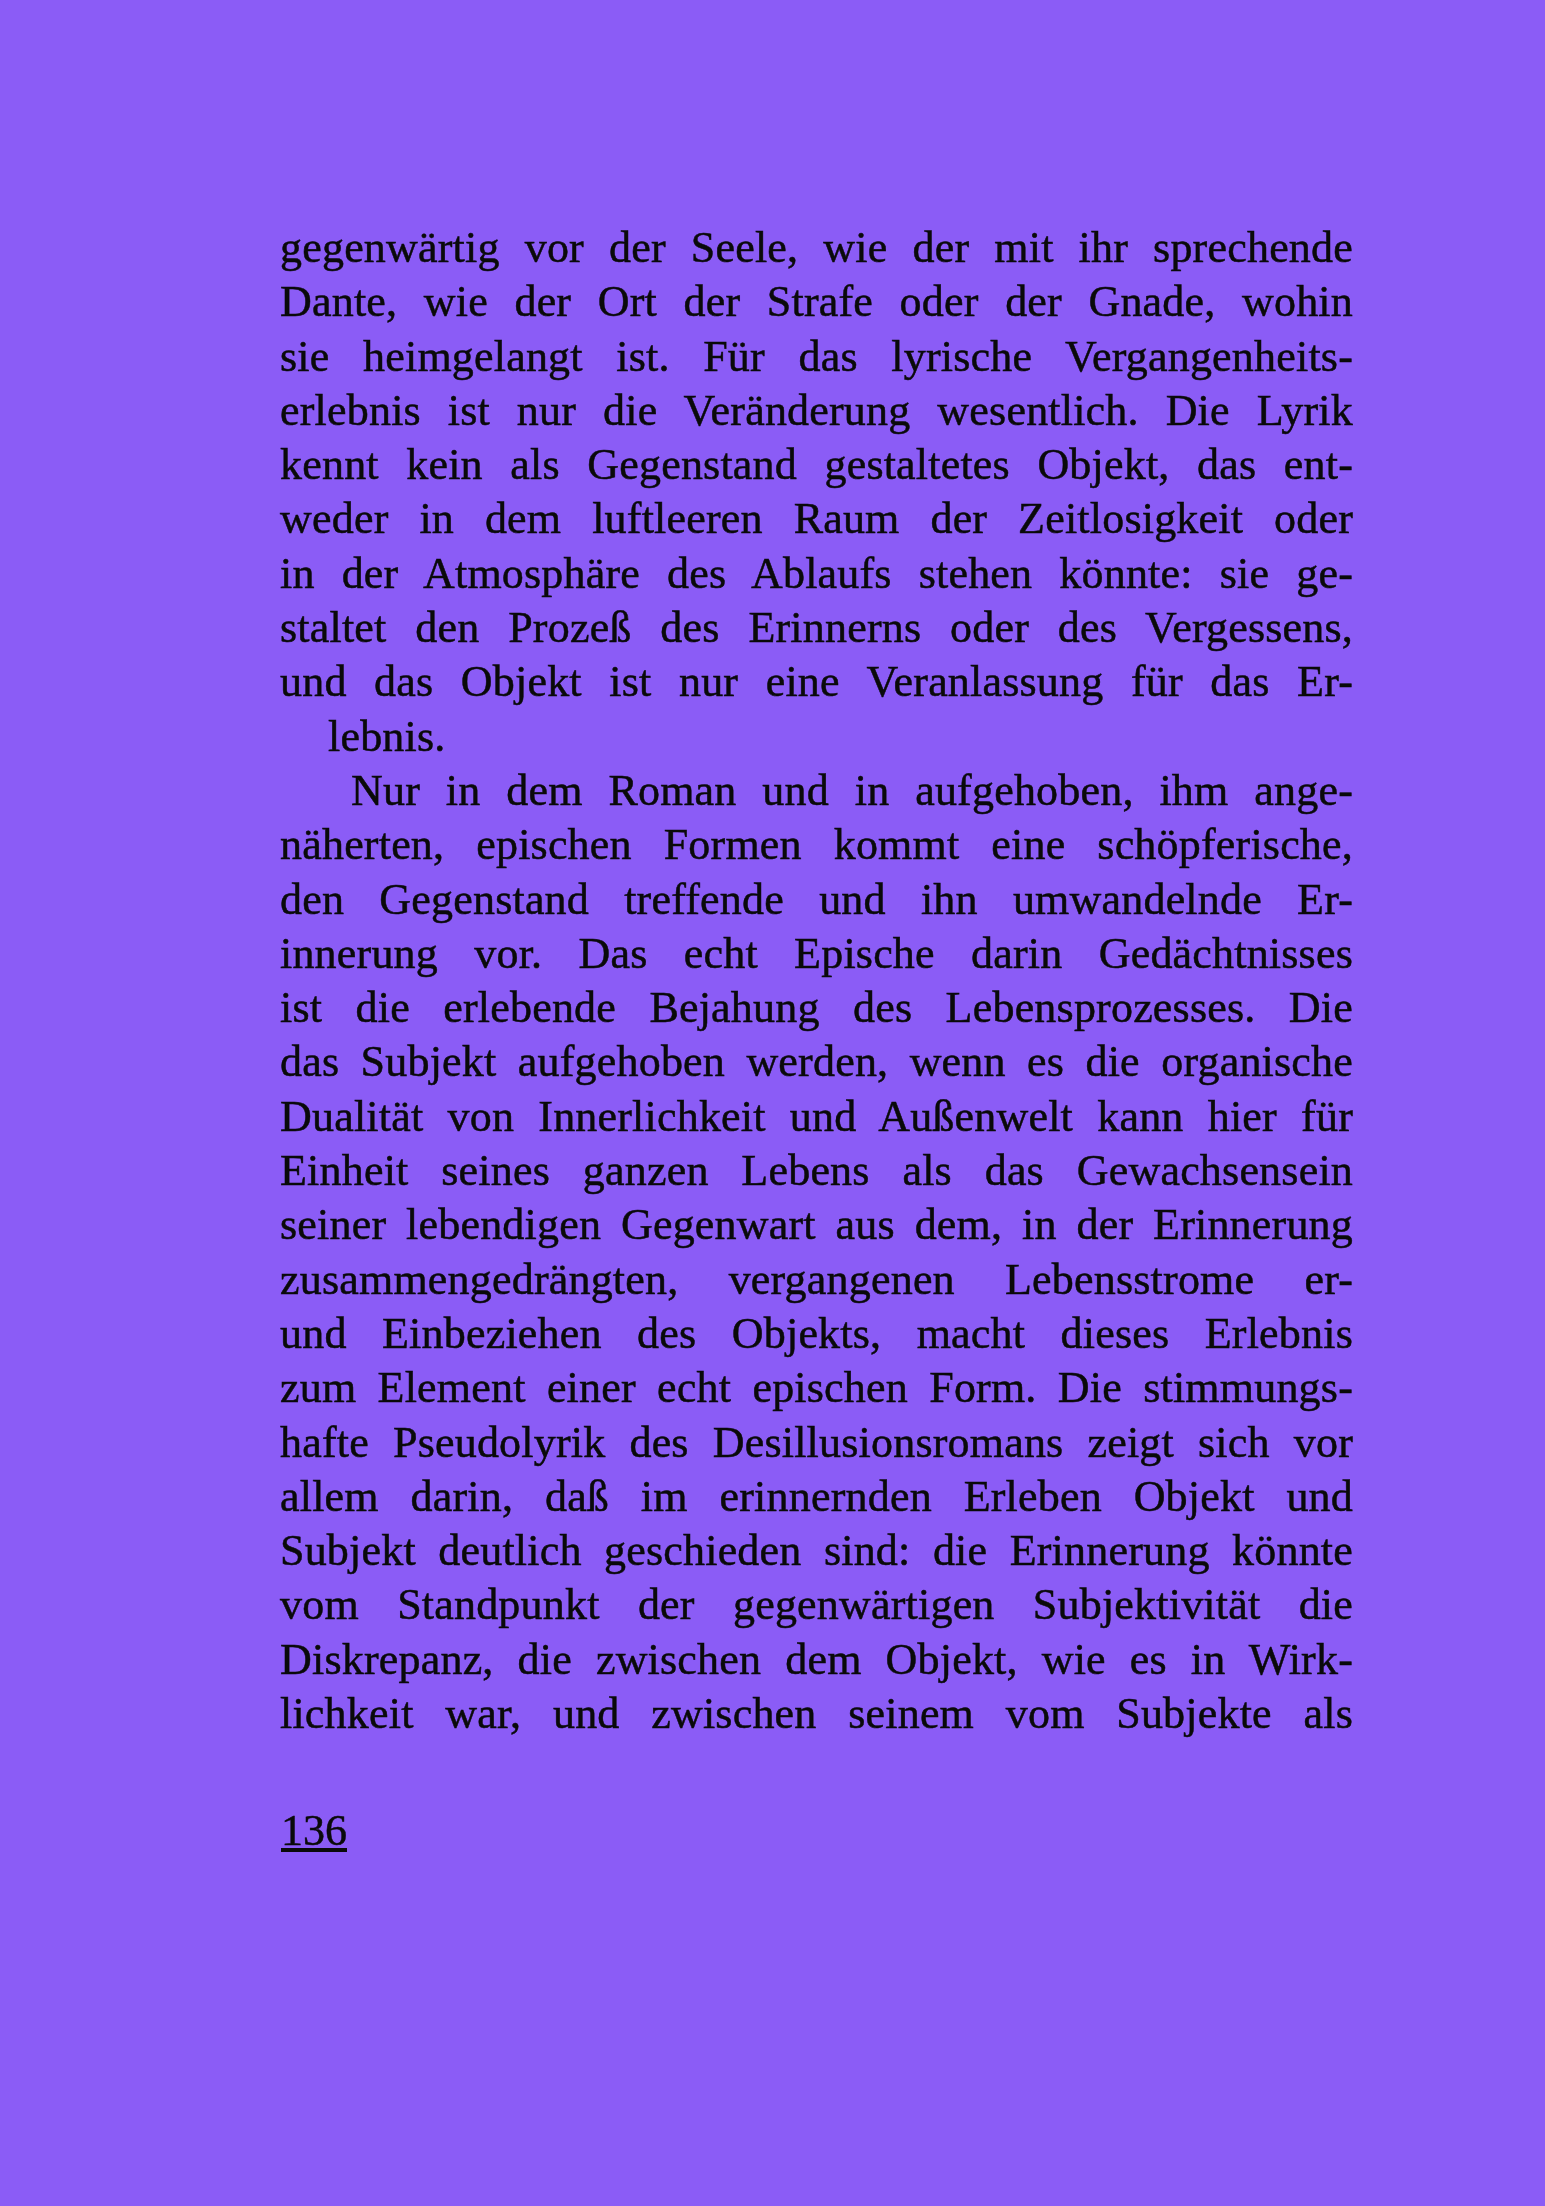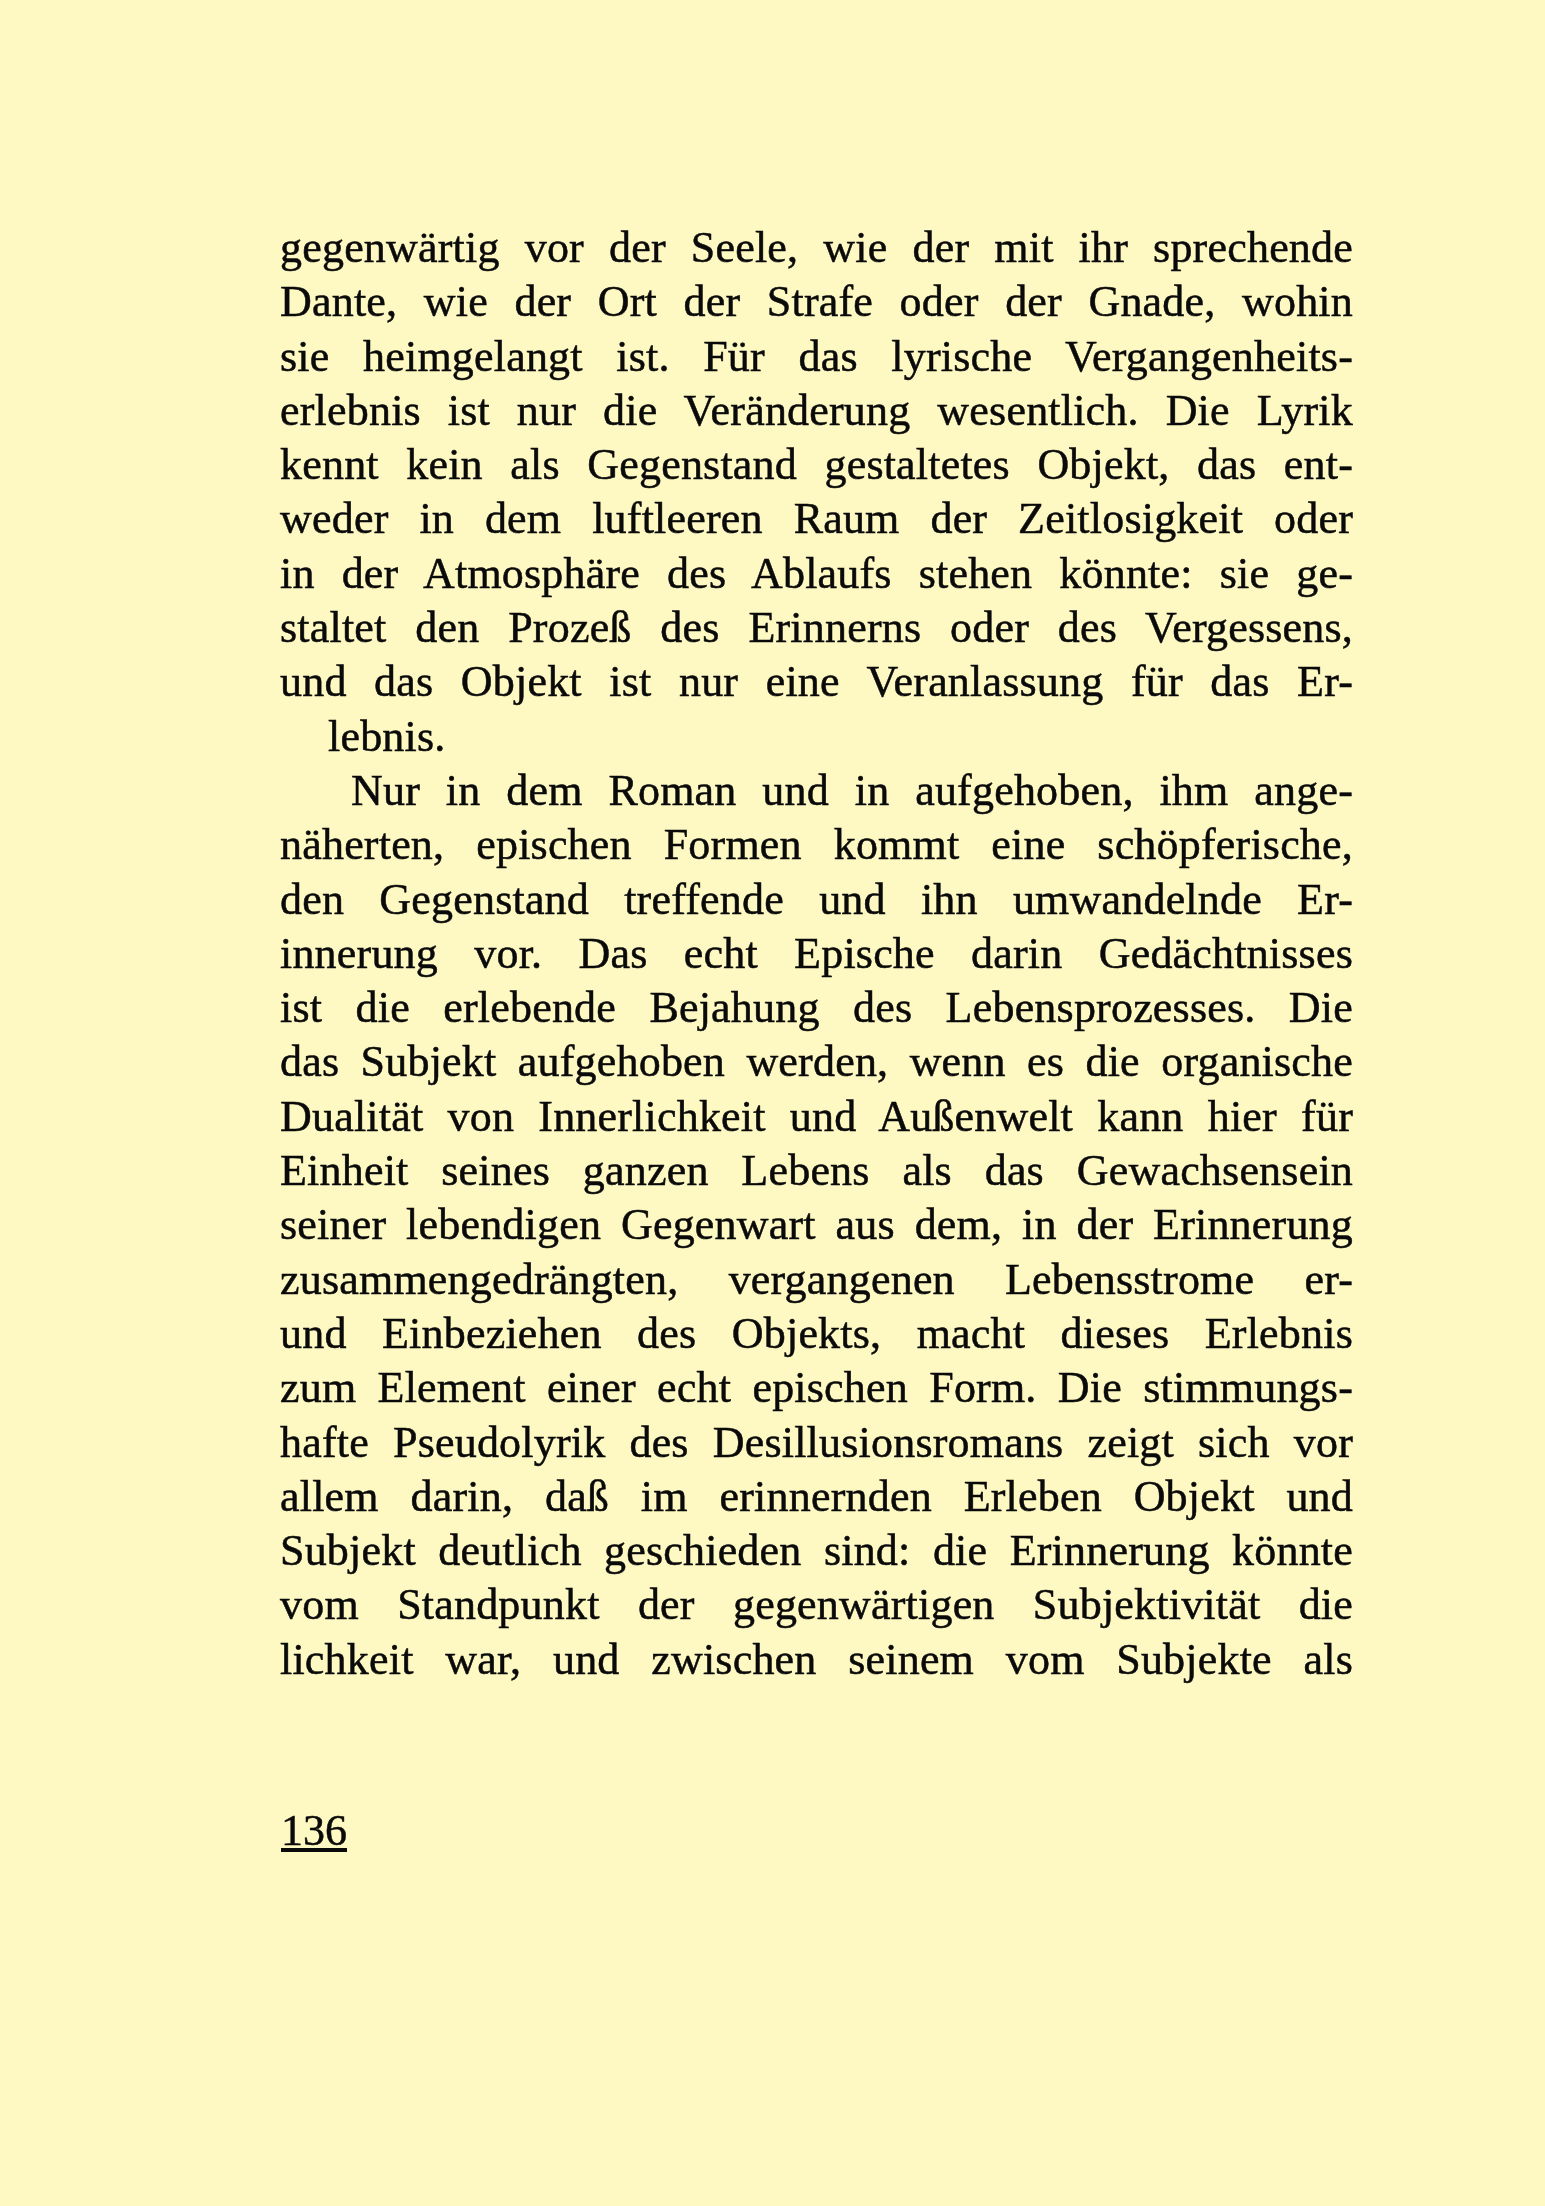--- a/index.html
+++ b/index.html
@@ -11,21 +11,21 @@
     width: 1545px;
     height: 2206px;
     background: #ffffff;
     position: relative;
     font-family: "Liberation Serif", "DejaVu Serif", serif;
     color: #0a0a0a;
   }
   .page {
     position: absolute;
     inset: 0;
-    background: #fef9c3;
+    background: #8b5cf6;
     overflow: hidden;
   }
   .text-block {
     position: absolute;
     left: 280px;
     top: 221px;
     width: 1073px;
     font-size: 44px;
     line-height: 54.3px;
     letter-spacing: 0.2px;
@@ -84,20 +84,21 @@
       <div class="line">Dualität von Innerlichkeit und Außenwelt kann hier für</div>
       <div class="line">Einheit seines ganzen Lebens als das Gewachsensein</div>
       <div class="line">seiner lebendigen Gegenwart aus dem, in der Erinnerung</div>
       <div class="line">zusammengedrängten, vergangenen Lebensstrome er-</div>
       <div class="line">und Einbeziehen des Objekts, macht dieses Erlebnis</div>
       <div class="line">zum Element einer echt epischen Form. Die stimmungs-</div>
       <div class="line">hafte Pseudolyrik des Desillusionsromans zeigt sich vor</div>
       <div class="line">allem darin, daß im erinnernden Erleben Objekt und</div>
       <div class="line">Subjekt deutlich geschieden sind: die Erinnerung könnte</div>
       <div class="line">vom Standpunkt der gegenwärtigen Subjektivität die</div>
+      <div class="line">Diskrepanz, die zwischen dem Objekt, wie es in Wirk-</div>
       <div class="line">lichkeit war, und zwischen seinem vom Subjekte als</div>
     </div>
 
   </div>
 
   <div class="page-number">136</div>
 
 </div>
 
 </body></html>

